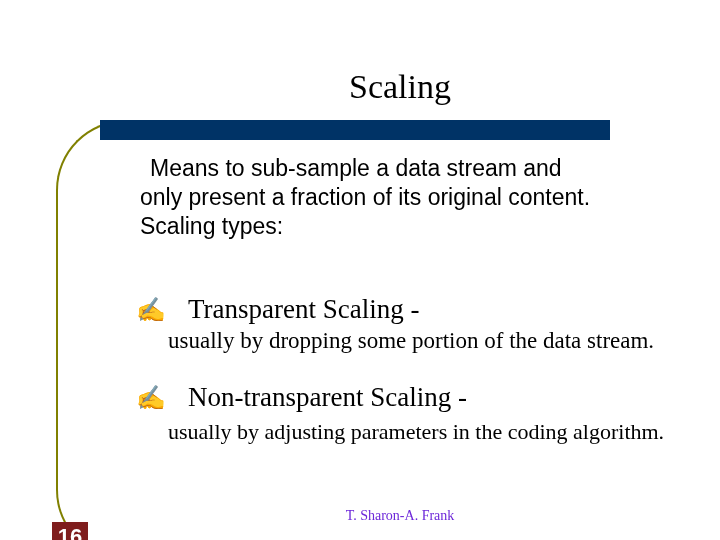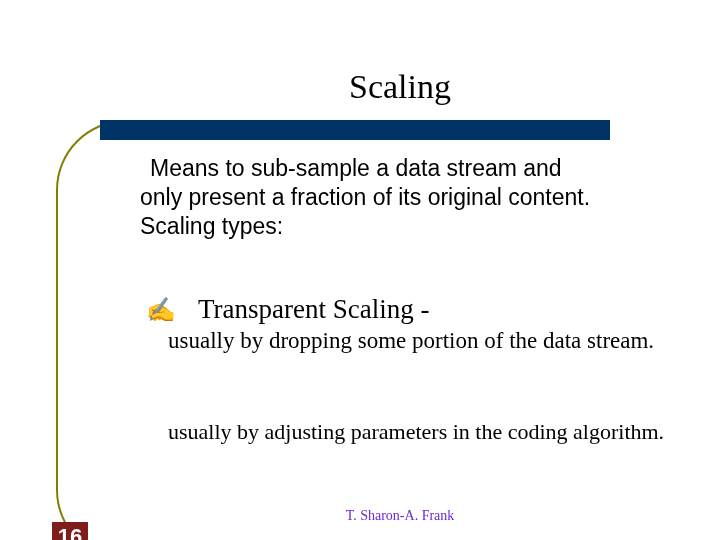--- a/index.html
+++ b/index.html
@@ -51,21 +51,21 @@
     left: 100px;
     width: 470px;
     font-family: Arial, sans-serif;
     font-size: 23px;
     color: #000;
     line-height: 1.25;
   }
   .bullet1 {
     position: absolute;
     top: 246px;
-    left: 96px;
+    left: 86px;
     font-family: "Times New Roman", Times, serif;
     font-size: 27px;
     color: #000;
   }
   .bullet-icon {
     font-family: Arial, sans-serif;
     font-size: 24px;
     color: #808000;
     display: inline-block;
     width: 32px;
@@ -135,17 +135,20 @@
   <div class="intro">
     <span style="white-space: pre-line; text-align: right;">Means to sub-sample a data stream and only present a fraction of its original content.
 Scaling types:</span>
   </div>
 
   <div class="bullet1">
     <span class="bullet-icon">✍</span><span>Transparent Scaling -</span>
   </div>
   <div class="sub1">usually by dropping some portion of the data stream.</div>
 
+  <div class="bullet2">
+    <span class="bullet-icon">✍</span><span>Non-transparent Scaling -</span>
+  </div>
   <div class="sub2">usually by adjusting parameters in the coding algorithm.</div>
 
   <div class="footer">T. Sharon-A. Frank</div>
   <div class="slide-number">16</div>
 </div>
 
 </body></html>

